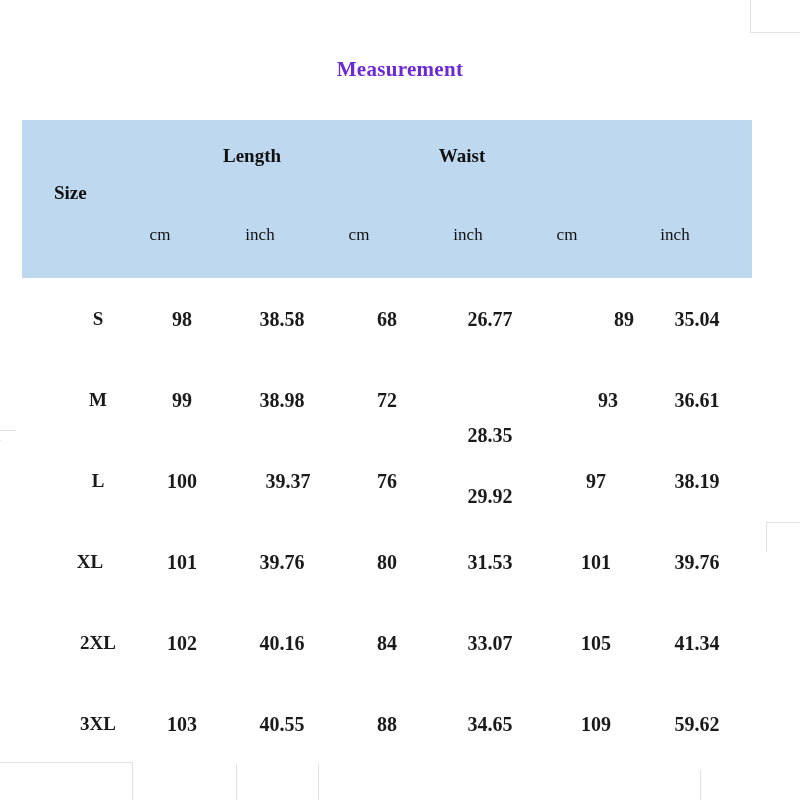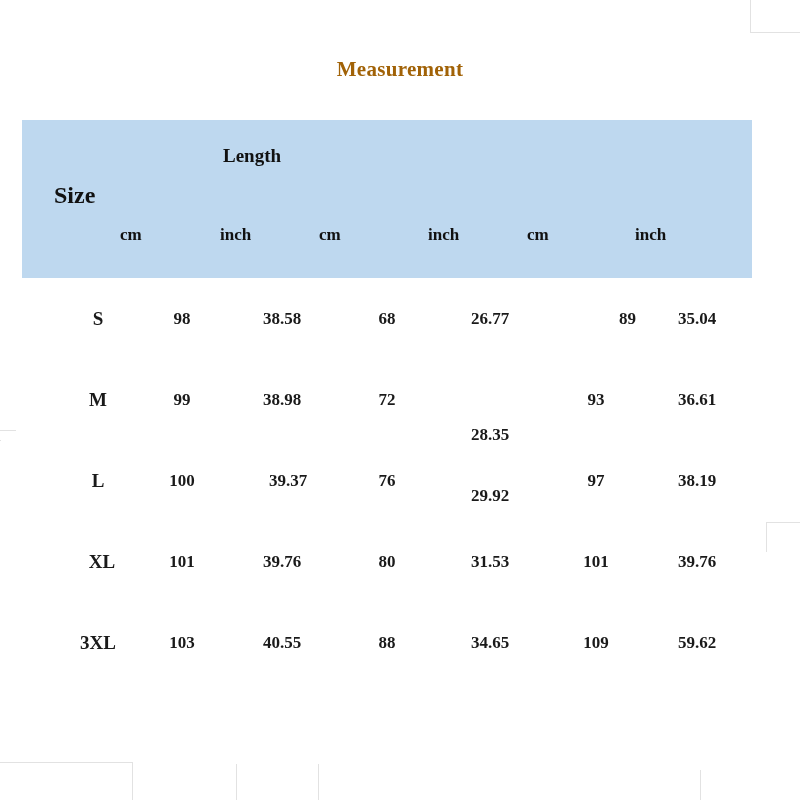--- a/index.html
+++ b/index.html
@@ -34,72 +34,72 @@
 
   .title {
     position: absolute;
     left: 0;
     top: 57px;
     width: 800px;
     text-align: center;
     font-size: 21px;
     font-weight: bold;
     letter-spacing: 0.3px;
-    color: #a16207;
+    color: #6d28d9;
   }
 
   .table-wrap {
     position: absolute;
     left: 22px;
     top: 120px;
     width: 730px;
   }
 
   .header-block {
     background: #bed8ef;
     height: 158px;
     position: relative;
   }
 
   .hdr-size {
     position: absolute;
     left: 32px;
     top: 62px;
-    font-size: 24px;
+    font-size: 19px;
     font-weight: bold;
   }
   .hdr-group {
     position: absolute;
     top: 25px;
     font-size: 19px;
     font-weight: bold;
     text-align: center;
   }
   .hdr-unit {
     position: absolute;
     top: 105px;
     font-size: 17px;
-    font-weight: bold;
-    text-align: left;
+    font-weight: normal;
+    text-align: center;
   }
 
   .body-rows {
     position: relative;
     width: 730px;
   }
   .data-row {
     position: relative;
     height: 81px;
   }
   .cell {
     position: absolute;
     top: 50%;
     transform: translateY(-50%);
     text-align: center;
-    font-size: 17px;
+    font-size: 20px;
     font-weight: bold;
     color: #1a1a1a;
   }
   .cell.size-label {
     font-size: 19px;
   }
 </style>
 </head>
 <body>
 
@@ -118,71 +118,81 @@
   <div class="guide v" style="left:700px; top:770px; height:30px;"></div>
 
   <div class="title">Measurement</div>
 
   <div class="table-wrap">
 
     <div class="header-block">
       <div class="hdr-size">Size</div>
 
       <div class="hdr-group" style="left:140px; width:180px;">Length</div>
+      <div class="hdr-group" style="left:350px; width:180px;">Waist</div>
 
       <div class="hdr-unit" style="left:98px; width:80px;">cm</div>
       <div class="hdr-unit" style="left:198px; width:80px;">inch</div>
       <div class="hdr-unit" style="left:297px; width:80px;">cm</div>
       <div class="hdr-unit" style="left:406px; width:80px;">inch</div>
       <div class="hdr-unit" style="left:505px; width:80px;">cm</div>
       <div class="hdr-unit" style="left:613px; width:80px;">inch</div>
     </div>
 
     <div class="body-rows">
 
       <div class="data-row">
         <div class="cell size-label" style="left:36px; width:80px;">S</div>
         <div class="cell" style="left:120px; width:80px;">98</div>
         <div class="cell" style="left:220px; width:80px;">38.58</div>
         <div class="cell" style="left:325px; width:80px;">68</div>
         <div class="cell" style="left:428px; width:80px;">26.77</div>
-        <div class="cell" style="left:534px; width:80px;text-align:right;">89</div>
+        <div class="cell" style="left:562px; width:80px;">89</div>
         <div class="cell" style="left:635px; width:80px;">35.04</div>
       </div>
 
       <div class="data-row">
         <div class="cell size-label" style="left:36px; width:80px;">M</div>
         <div class="cell" style="left:120px; width:80px;">99</div>
         <div class="cell" style="left:220px; width:80px;">38.98</div>
         <div class="cell" style="left:325px; width:80px;">72</div>
         <div class="cell" style="left:428px; width:80px;margin-top:35px;">28.35</div>
-        <div class="cell" style="left:534px; width:80px;">93</div>
+        <div class="cell" style="left:546px; width:80px;">93</div>
         <div class="cell" style="left:635px; width:80px;">36.61</div>
       </div>
 
       <div class="data-row">
         <div class="cell size-label" style="left:36px; width:80px;">L</div>
         <div class="cell" style="left:120px; width:80px;">100</div>
         <div class="cell" style="left:226px; width:80px;">39.37</div>
         <div class="cell" style="left:325px; width:80px;">76</div>
         <div class="cell" style="left:428px; width:80px;margin-top:15px;">29.92</div>
         <div class="cell" style="left:534px; width:80px;">97</div>
         <div class="cell" style="left:635px; width:80px;">38.19</div>
       </div>
 
       <div class="data-row">
-        <div class="cell size-label" style="left:40px; width:80px;">XL</div>
+        <div class="cell size-label" style="left:28px; width:80px;">XL</div>
         <div class="cell" style="left:120px; width:80px;">101</div>
         <div class="cell" style="left:220px; width:80px;">39.76</div>
         <div class="cell" style="left:325px; width:80px;text-align:center;">80</div>
         <div class="cell" style="left:428px; width:80px;">31.53</div>
         <div class="cell" style="left:534px; width:80px;">101</div>
         <div class="cell" style="left:635px; width:80px;">39.76</div>
       </div>
 
+      <div class="data-row">
+        <div class="cell size-label" style="left:36px; width:80px;">2XL</div>
+        <div class="cell" style="left:120px; width:80px;">102</div>
+        <div class="cell" style="left:220px; width:80px;">40.16</div>
+        <div class="cell" style="left:325px; width:80px;">84</div>
+        <div class="cell" style="left:428px; width:80px;">33.07</div>
+        <div class="cell" style="left:534px; width:80px;">105</div>
+        <div class="cell" style="left:635px; width:80px;">41.34</div>
+      </div>
 
       <div class="data-row">
         <div class="cell size-label" style="left:36px; width:80px;">3XL</div>
         <div class="cell" style="left:120px; width:80px;">103</div>
         <div class="cell" style="left:220px; width:80px;">40.55</div>
         <div class="cell" style="left:325px; width:80px;">88</div>
         <div class="cell" style="left:428px; width:80px;">34.65</div>
         <div class="cell" style="left:534px; width:80px;">109</div>
         <div class="cell" style="left:635px; width:80px;">59.62</div>
       </div>

